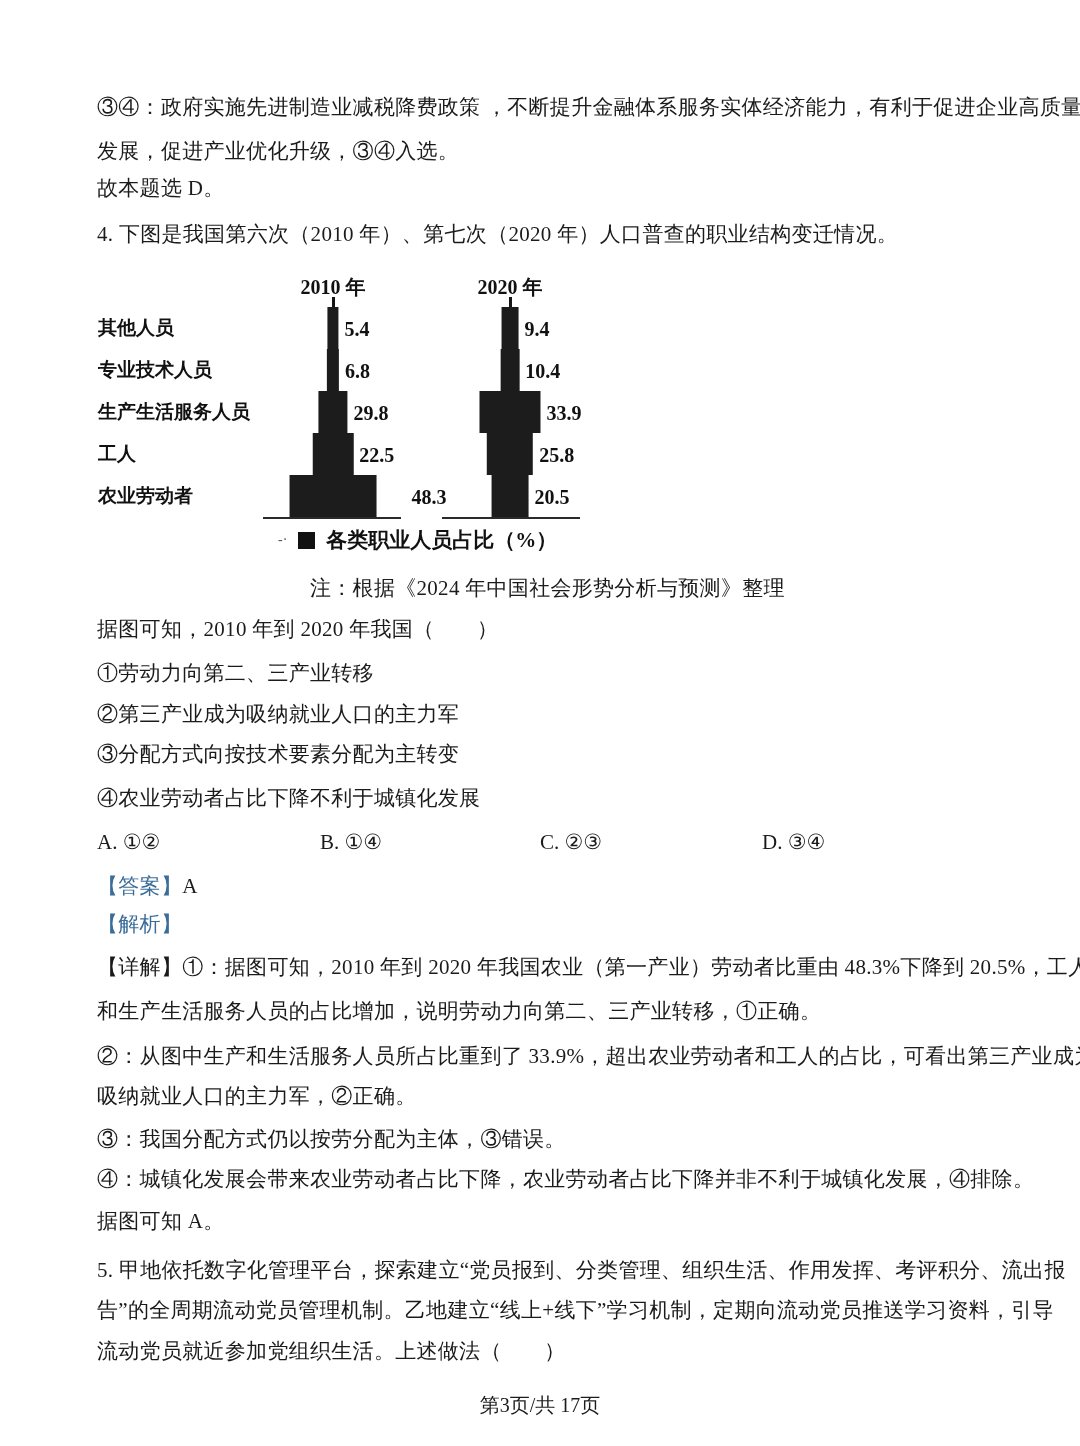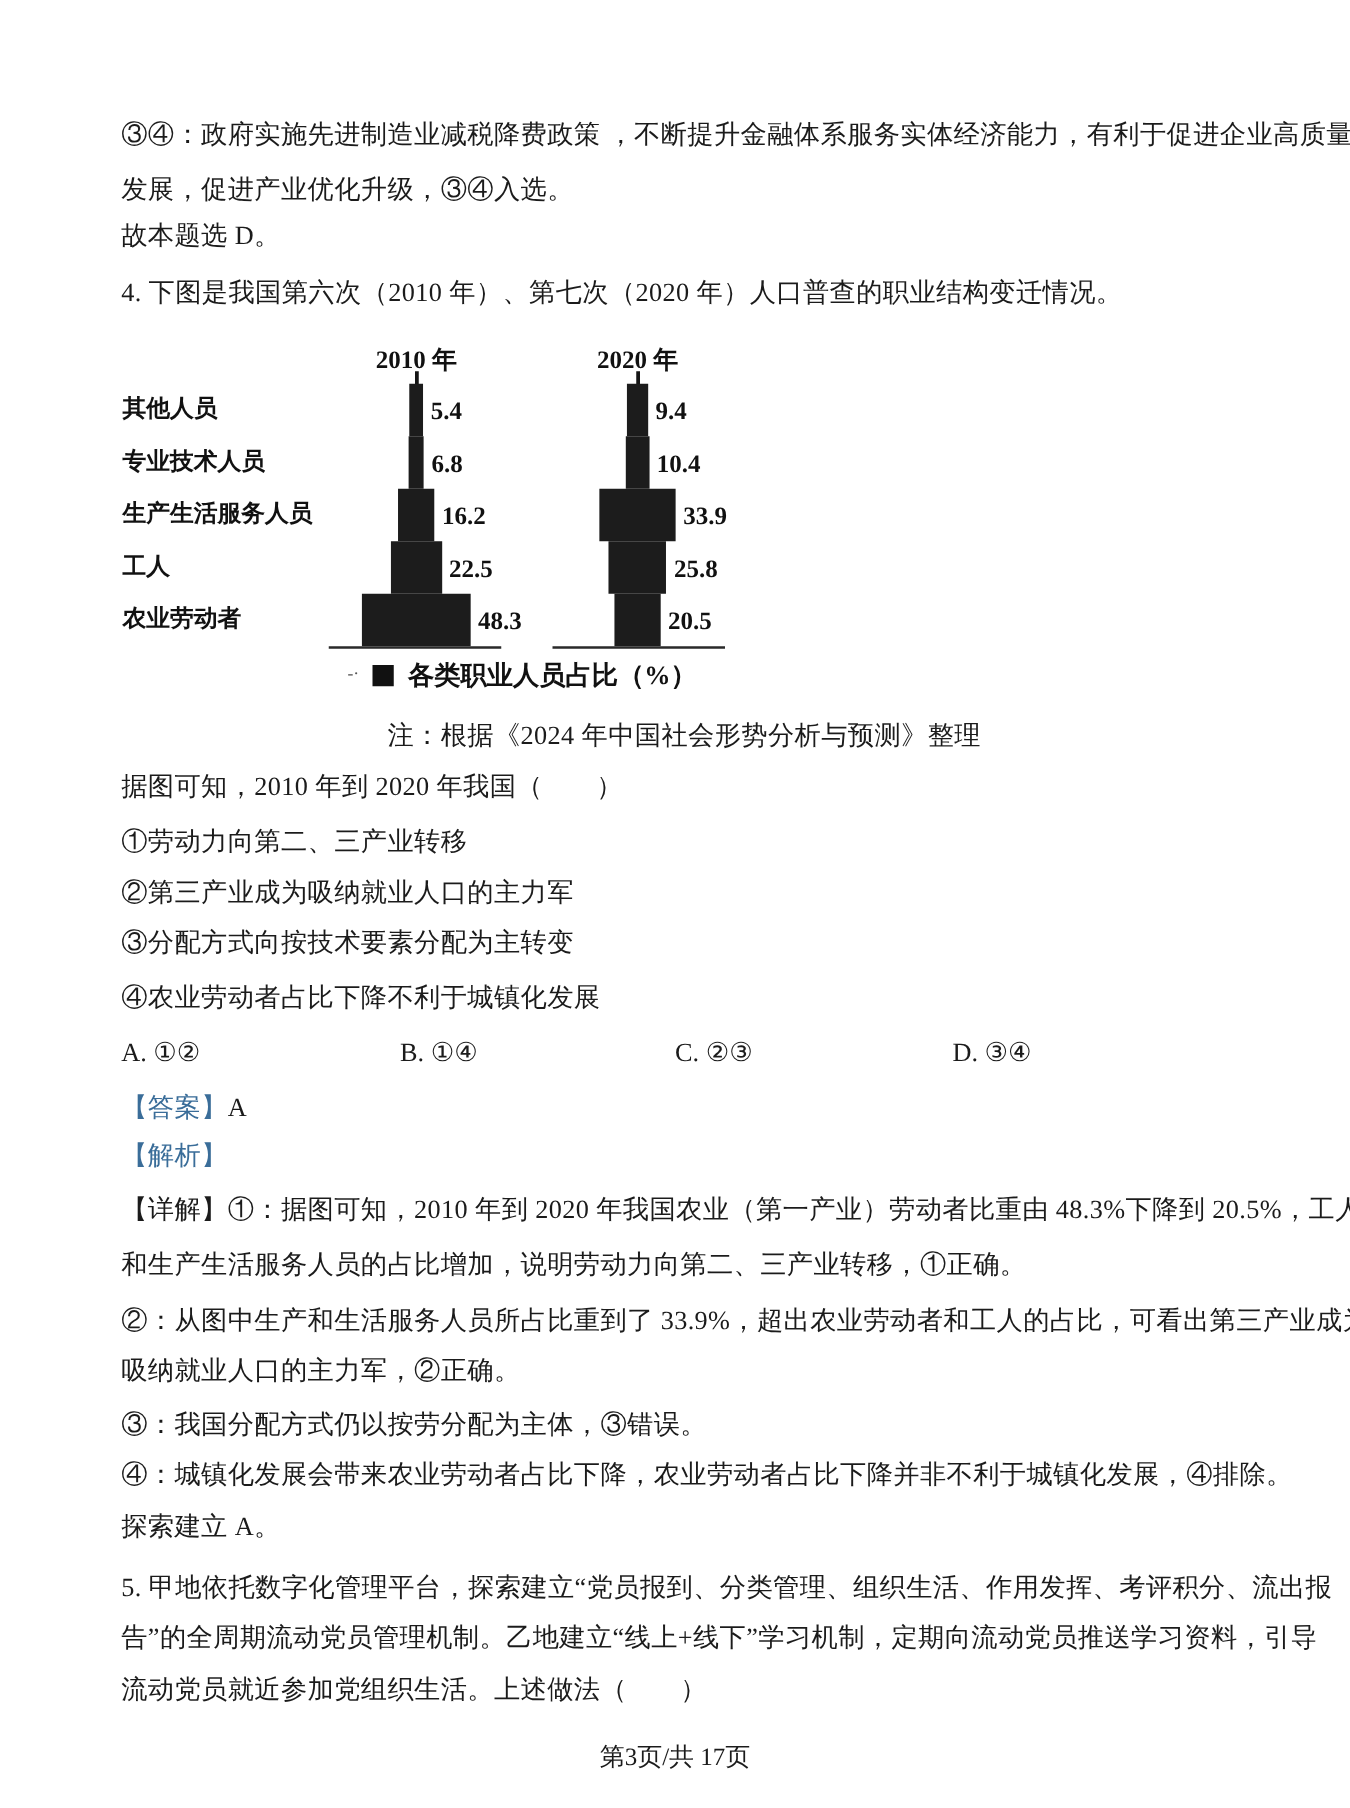--- a/index.html
+++ b/index.html
@@ -113,29 +113,29 @@
           <div class="bar-row">
             <div class="bar" style="width: 11.16px; background: rgb(28, 28, 28);"></div>
             <div class="bar-value" style="left: calc(50% + 11.58px);">5.4</div>
           </div>
           <div class="bar-row">
             <div class="bar" style="width: 12.24px; background: rgb(28, 28, 28);"></div>
             <div class="bar-value" style="left: calc(50% + 12.12px);">6.8</div>
           </div>
           <div class="bar-row">
             <div class="bar" style="width: 29.16px; background: rgb(28, 28, 28);"></div>
-            <div class="bar-value" style="left: calc(50% + 20.58px);">16.2</div>
+            <div class="bar-value" style="left: calc(50% + 20.58px);">29.8</div>
           </div>
           <div class="bar-row">
             <div class="bar" style="width: 40.5px; background: rgb(28, 28, 28);"></div>
             <div class="bar-value" style="left: calc(50% + 26.25px);">22.5</div>
           </div>
           <div class="bar-row">
             <div class="bar" style="width: 86.94px; background: rgb(28, 28, 28);"></div>
-            <div class="bar-value" style="left: calc(50% + 49.47px);">48.3</div>
+            <div class="bar-value" style="left: calc(50% + 49.47px); text-align: right;">48.3</div>
           </div>
         </div>
     </div>
 
     <div class="tower" style="left:430px">
       <div class="tower-title">2020 年</div>
       <div class="spike"></div>
       <div class="tower-rows">
           <div class="bar-row">
             <div class="bar" style="width: 16.92px; background: rgb(28, 28, 28);"></div>
@@ -187,20 +187,20 @@
     <span class="blue">【答案】</span><span>A</span>
   </div>
   <div class="line blue" style="top:910px">【解析】</div>
 
   <div class="line" style="top:953px">【详解】①：据图可知，2010 年到 2020 年我国农业（第一产业）劳动者比重由 48.3%下降到 20.5%，工人</div>
   <div class="line" style="top:997px">和生产生活服务人员的占比增加，说明劳动力向第二、三产业转移，①正确。</div>
   <div class="line" style="top:1042px">②：从图中生产和生活服务人员所占比重到了 33.9%，超出农业劳动者和工人的占比，可看出第三产业成为</div>
   <div class="line" style="top:1082px">吸纳就业人口的主力军，②正确。</div>
   <div class="line" style="top:1125px">③：我国分配方式仍以按劳分配为主体，③错误。</div>
   <div class="line" style="top:1165px">④：城镇化发展会带来农业劳动者占比下降，农业劳动者占比下降并非不利于城镇化发展，④排除。</div>
-  <div class="line" style="top:1207px">探索建立 A。</div>
+  <div class="line" style="top:1207px">据图可知 A。</div>
 
   <div class="line" style="top:1256px">5. 甲地依托数字化管理平台，探索建立“党员报到、分类管理、组织生活、作用发挥、考评积分、流出报</div>
   <div class="line" style="top:1337px">流动党员就近参加党组织生活。上述做法（　　）</div>
   <div class="line" style="top:1296px">告”的全周期流动党员管理机制。乙地建立“线上+线下”学习机制，定期向流动党员推送学习资料，引导</div>
 
   <div class="footer-line" style="top:1392px">第3页/共 17页</div>
 </div>
 
 </body></html>

